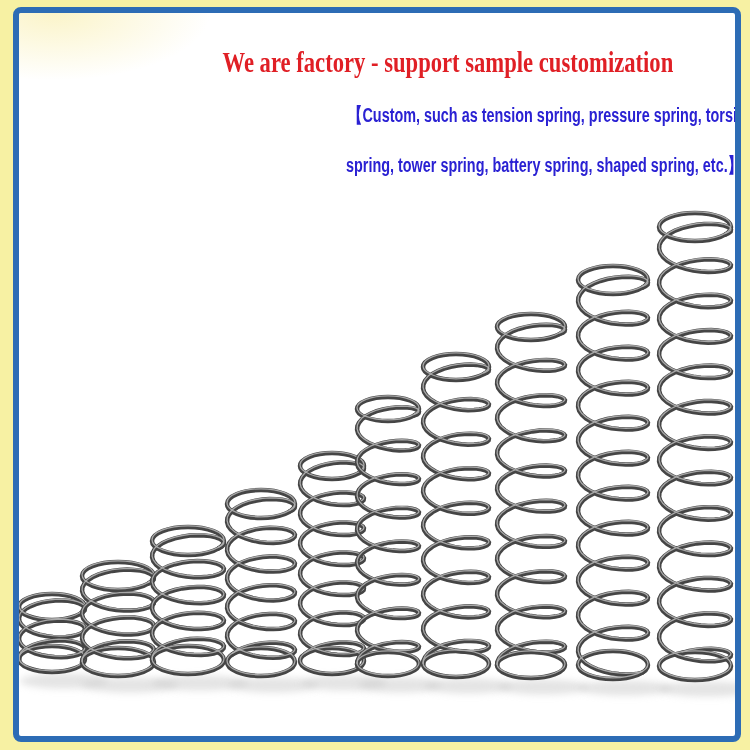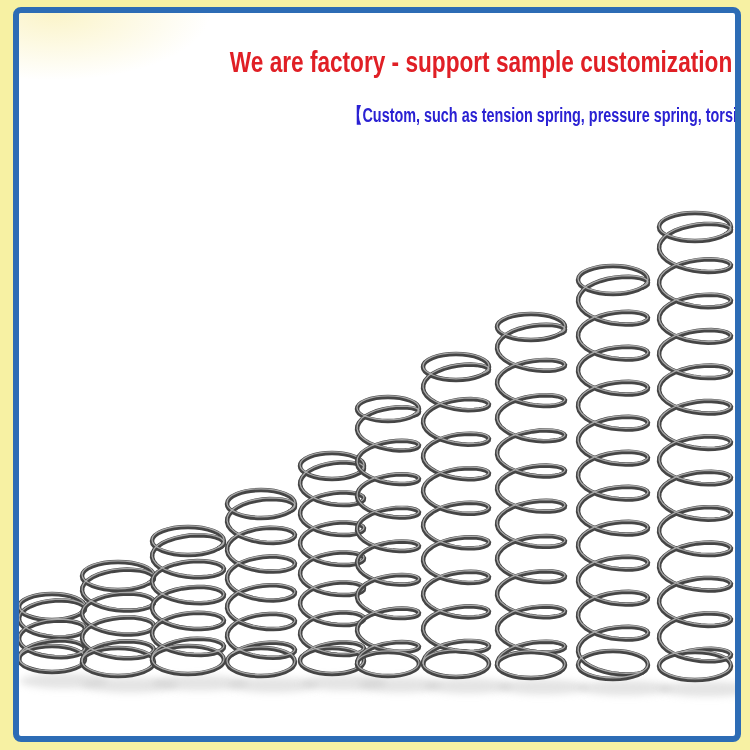--- a/index.html
+++ b/index.html
@@ -41,20 +41,21 @@
     background: radial-gradient(ellipse 75% 85% at 12% 0%,
                 var(--corner-glow) 0%, rgba(251,244,201,0) 72%);
     pointer-events: none;
   }
   .banner-title {
     position: absolute;
     top: 32px; left: 140px; right: 6px;
     text-align: center;
     white-space: nowrap;
     line-height: 34px;
+    font-family: Liberation Serif, serif;
   }
   .banner-title > span {
     display: inline-block;
     font-size: 29px;
     font-weight: bold;
     letter-spacing: 0px;
     color: var(--title-color);
     transform: scaleX(0.78);
     transform-origin: 50% 50%;
   }
@@ -188,15 +189,18 @@
       </svg>
 
     <div class="banner-title">
       <span>We are factory - support sample customization</span>
     </div>
 
     <div class="banner-subtitle">
       <div class="sub-line">
         <span>【Custom, such as tension spring, pressure spring, torsion</span>
       </div>
+      <div class="sub-line">
+        <span>spring, tower spring, battery spring, shaped spring, etc.】</span>
+      </div>
     </div>
   </div>
 </div>
 
 </body></html>

